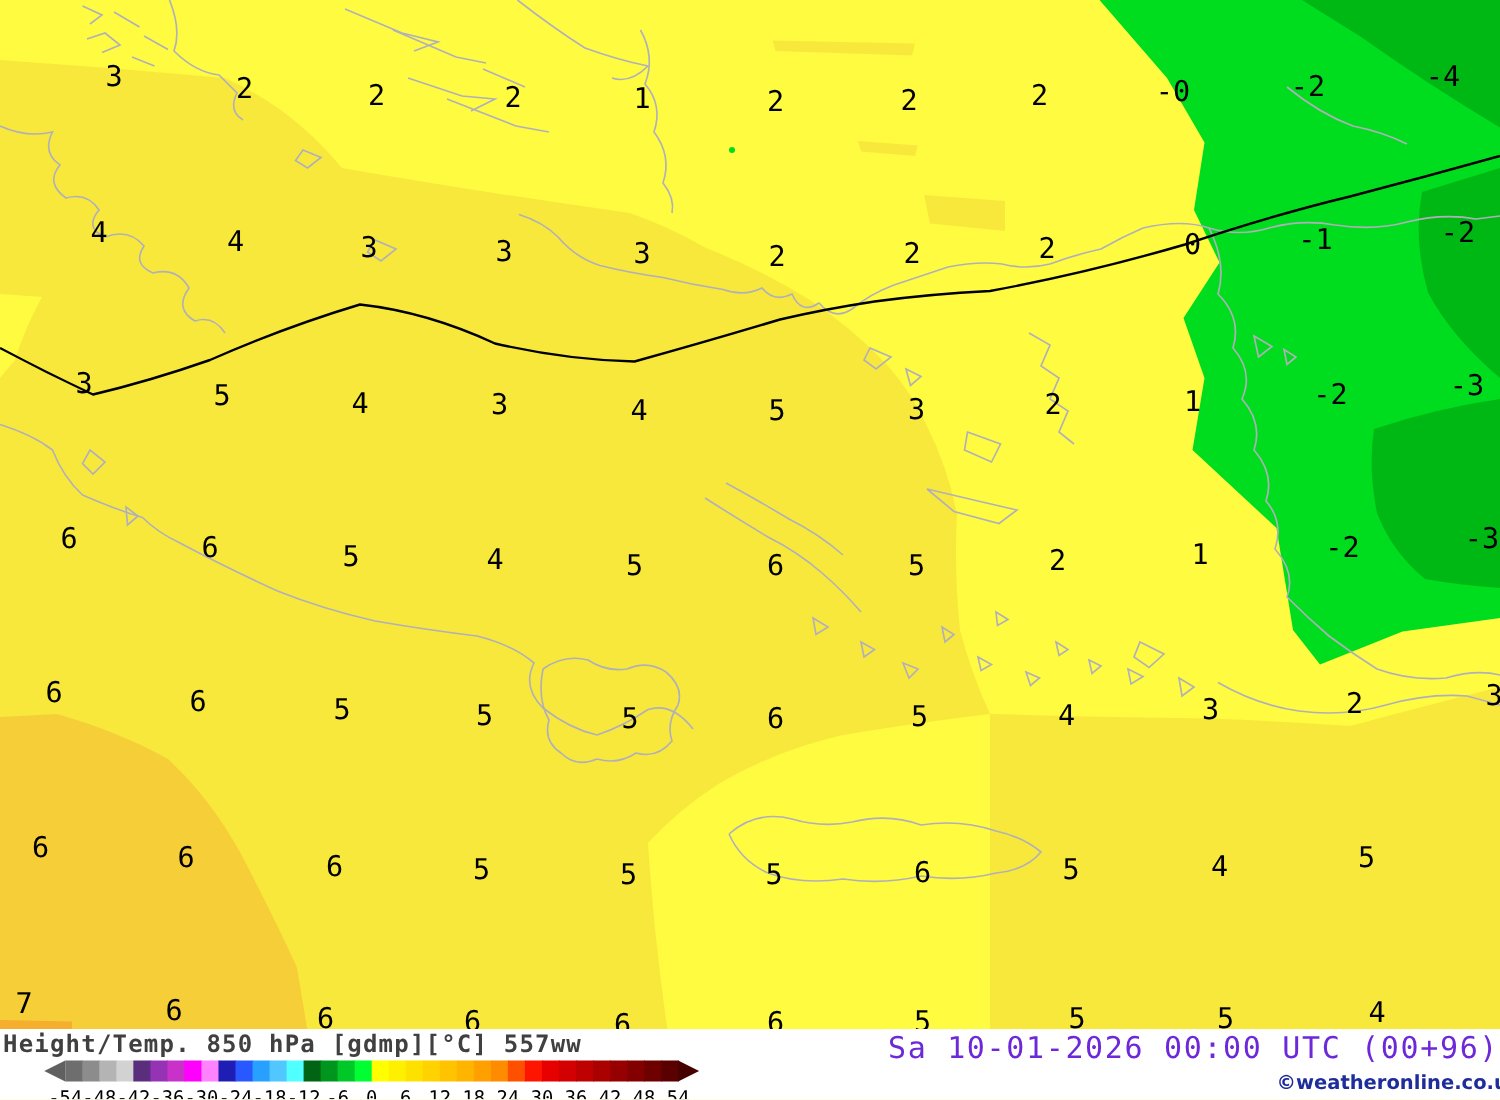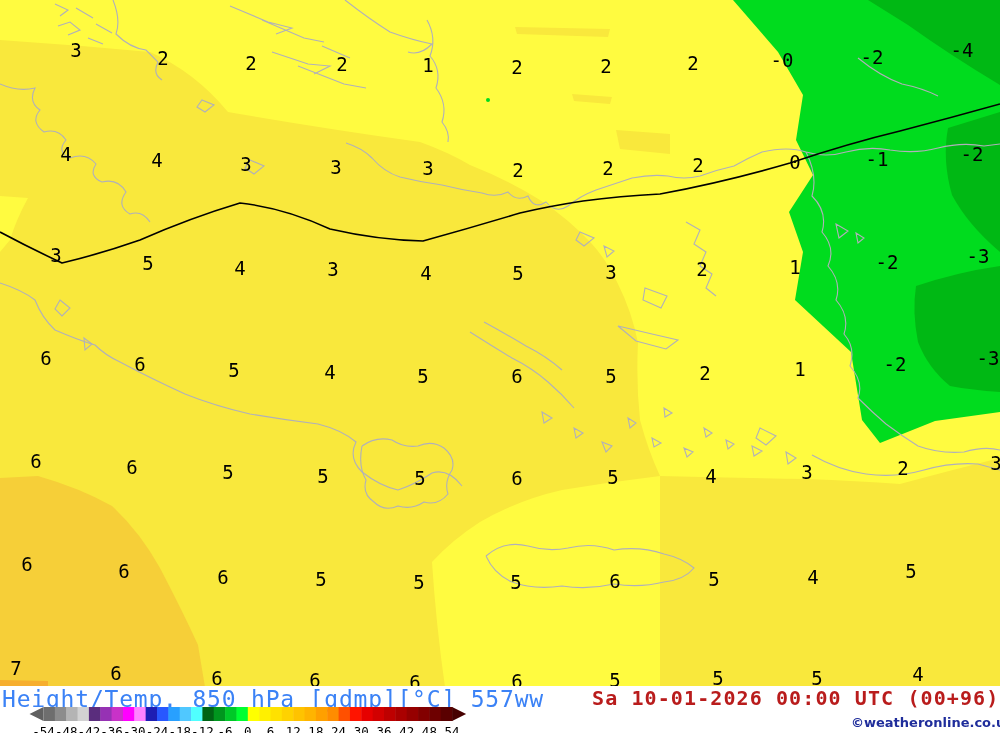--- a/index.html
+++ b/index.html
@@ -1,24 +1,24 @@
 <!DOCTYPE html>
 <html><head>
 <meta charset="utf-8">
 <style>
   html,body{margin:0;padding:0;background:#fff;}
   .stage{position:relative;width:1000px;height:733px;background:#ffffff;overflow:hidden;
          font-family:"DejaVu Sans Mono",monospace;}
   .map-wrap{position:absolute;left:0;top:0;width:1000px;height:687px;}
   .map-wrap svg{display:block;}
   .footer{position:absolute;left:0;top:686px;width:1000px;height:47px;background:#ffffff;}
-  .product-label{position:absolute;left:2px;top:0px;font-size:23px;letter-spacing:0.8px;
-                 color:#3b82f6;white-space:nowrap;}
+  .product-label{position:absolute;left:2px;top:0px;font-size:16px;letter-spacing:0.8px;
+                 color:#404040;white-space:nowrap;font-weight:bold;}
   .datetime-label{position:absolute;left:592px;top:0px;font-size:20px;letter-spacing:1.1px;
-                 color:#b91c1c;white-space:nowrap;font-weight:bold;}
+                 color:#6d28d9;white-space:nowrap;}
   .copyright{position:absolute;left:851px;top:29px;font-size:13px;font-weight:bold;
              color:#1f2d9b;font-family:"DejaVu Sans",sans-serif;white-space:nowrap;letter-spacing:0px;}
   .cbar{position:absolute;left:0;top:0;}
   text.vlab{font-family:"DejaVu Sans Mono",monospace;font-size:19px;fill:#000;}
   text.tick{font-family:"DejaVu Sans Mono",monospace;font-size:12.5px;fill:#000;}
 </style>
 </head>
 <body>
 
 <div class="stage">

